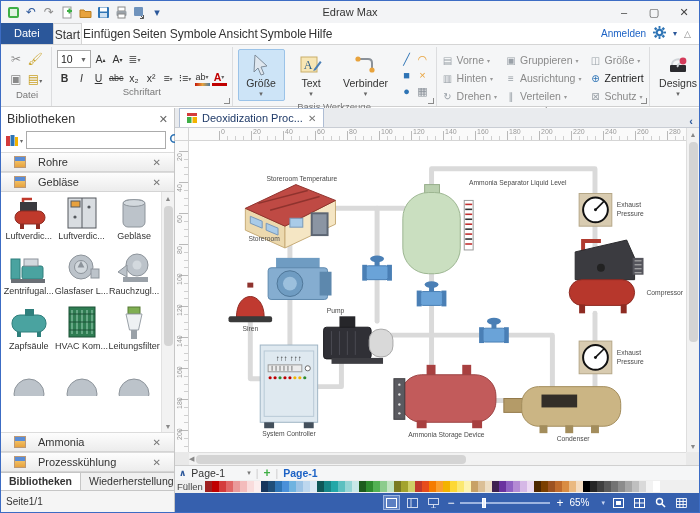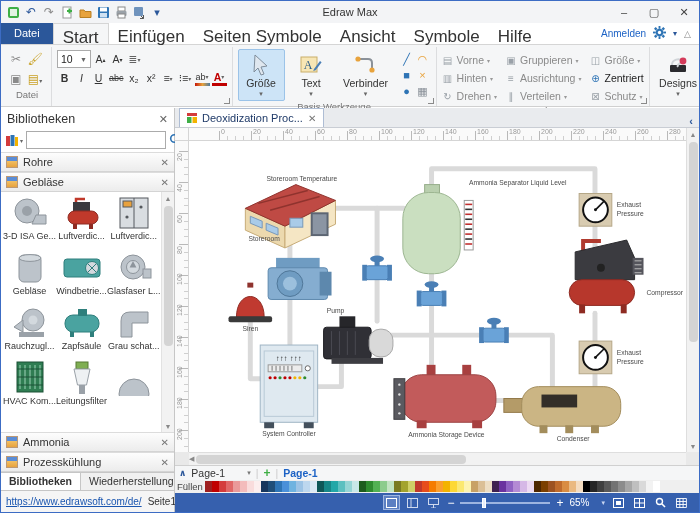--- a/index.html
+++ b/index.html
@@ -12,21 +12,21 @@
   .qat{display:flex;align-items:center;gap:4px;padding-left:5px}
   .qat .qi{width:14px;height:14px;display:flex;align-items:center;justify-content:center;font-size:11px}
   .qat .glyph{color:#2b579a;font-size:12px;line-height:1}
   .qat .glyph.gray{color:#8a8a8a}
   .win-title{position:absolute;left:50%;transform:translateX(-50%);font-size:11px;color:#333}
   .win-controls{margin-left:auto;display:flex;height:100%}
   .win-btn{width:30px;display:flex;align-items:center;justify-content:center;font-size:11px;color:#444}
   
   .menubar{height:22px;background:#fff;display:flex;align-items:stretch;border-bottom:1px solid #d5d5d5}
   .mtab-file{background:#2b579a;color:#fff;padding:4px 13px;font-size:11px}
-  .mtab{padding:4px 9px;font-size:17px;color:#333}
+  .mtab{padding:4px 1px;font-size:12px;color:#333}
   .mtab.active{background:#f5f6f7;border:1px solid #d5d5d5;border-bottom:none}
   .menubar-right{margin-left:auto;display:flex;align-items:center;gap:7px;padding-right:8px}
   .signin{color:#1c62c5;font-size:10px}
   .mb-caret{color:#2b579a;font-size:8px}
   .mb-chev{color:#888;font-size:9px}
   
   .ribbon{height:62px;background:#f5f6f7;border-bottom:1px solid #d0d0d0;display:flex;padding:2px 0 0 2px}
   .rgroup{display:flex;flex-direction:column;border-right:1px solid #dcdddf;padding:2px 5px 0;position:relative}
   .rg-label{text-align:center;font-size:9.5px;color:#777;padding:0 0 2px}
   .launcher{position:absolute;right:2px;bottom:2px;width:6px;height:6px;border-right:1.5px solid #8a8a8a;border-bottom:1.5px solid #8a8a8a}
@@ -56,21 +56,21 @@
   .acaret{font-size:6px;color:#999}
   
   .main{position:absolute;top:107px;left:0;right:0;bottom:0;display:flex}
   
   .sidebar{width:174px;border-right:1px solid #c6c6c6;display:flex;flex-direction:column;background:#fff}
   .p-header{height:22px;display:flex;align-items:center;padding:0 6px;font-size:12.5px;color:#333}
   .p-close{margin-left:auto;color:#666;font-size:11px}
   .search-row{display:flex;align-items:center;gap:3px;padding:1px 4px 3px}
   .libsel{width:20px;height:18px;display:flex;align-items:center;gap:1px;justify-content:center}
   .search-input{flex:1;height:18px;border:1px solid #ababab;background:#fff;font-size:10px;padding:0 3px;color:#333}
-  .cat{height:20px;background:linear-gradient(#fdfdfd,#ececec);border-top:1px solid #dcdcdc;border-bottom:1px solid #d4d4d4;display:flex;align-items:center;gap:5px;padding:0 5px;font-size:11px;color:#333}
+  .cat{height:20px;background:linear-gradient(#fdfdfd,#ececec);border-top:1px solid #dcdcdc;border-bottom:1px solid #d4d4d4;display:flex;align-items:center;gap:12px;padding:0 13px;font-size:11px;color:#333}
   .cat .x{margin-left:auto;color:#777;font-size:10px}
   .cat-ic{width:12px;height:12px;background:linear-gradient(#f7d27e,#e8a33d);border:1px solid #b97;position:relative}
   .cat-ic:before{content:"";position:absolute;left:0;top:0;right:0;height:4px;background:#5b8dd6}
   .lib-wrap{flex:1;overflow:hidden;position:relative}
   .lib-grid{display:grid;grid-template-columns:repeat(3,1fr);padding:3px 14px 0 2px}
   .lib-item{height:55px;display:flex;flex-direction:column;align-items:center;justify-content:flex-start}
   .lib-ic{width:46px;height:36px}
   .lib-ic svg{width:100%;height:100%}
   .lib-lbl{font-size:9px;color:#333;white-space:nowrap;overflow:hidden;max-width:54px}
   .lib-scroll{position:absolute;top:0;right:0;bottom:0;width:13px;background:#f2f2f2;border-left:1px solid #e2e2e2;display:flex;flex-direction:column;align-items:center}
@@ -245,20 +245,21 @@
           <span class="fbtn u">U</span>
           <span class="fbtn strike">abc</span>
           <span class="fbtn">x₂</span>
           <span class="fbtn">x²</span>
           <span class="fbtn">≡<span class="caret">▾</span></span>
           <span class="fbtn">⁝≡<span class="caret">▾</span></span>
           <span class="fbtn hl">ab<span class="caret">▾</span></span>
           <span class="fbtn fc">A<span class="caret" style="color:#666">▾</span></span>
         </div>
       </div>
+      <div class="rg-label">Schriftart</div>
       <span class="launcher"></span>
     </div>
 
     <div class="rgroup">
       <div class="tools-row">
         <div class="bigbtn active">
           <span class="bico">
             <svg width="20" height="22" viewBox="0 0 20 22">
                 <path d="M4,1 L16,12 L10,13 L13,20 L10,21 L7,14 L3,18 Z" fill="#dfe7ef" stroke="#7f8d9b"></path>
               </svg>
@@ -400,28 +401,20 @@
       </div>
       <div class="cat">
         <span class="cat-ic"></span>
         <span>Gebläse</span>
         <span class="x">✕</span>
       </div>
       <div class="lib-wrap">
         <div id="lib-grid" class="lib-grid">
             <div class="lib-item">
               <div class="lib-ic"><svg viewBox="0 0 46 36">
-                  <circle cx="20" cy="16" r="12" fill="#bcc3ca" stroke="#8d949b"></circle>
-                  <circle cx="20" cy="16" r="5" fill="#9aa1a8"></circle>
-                  <path d="M29,20 h10 v9 h-14 z" fill="#bcc3ca" stroke="#8d949b"></path>
-                </svg></div>
-              <div class="lib-lbl">3-D ISA Ge...</div>
-            </div>
-            <div class="lib-item">
-              <div class="lib-ic"><svg viewBox="0 0 46 36">
                   <path d="M17,8 v-4 h9" stroke="#c0392b" stroke-width="2.5" fill="none"></path>
                   <rect x="14" y="7" width="17" height="11" fill="#3a3a3f"></rect>
                   <rect x="9" y="16" width="30" height="13" rx="6.5" fill="#c0392b" stroke="#8e2b22"></rect>
                   <rect x="14" y="29" width="4" height="5" fill="#8e2b22"></rect>
                   <rect x="30" y="29" width="4" height="5" fill="#8e2b22"></rect>
                 </svg></div>
               <div class="lib-lbl">Luftverdic...</div>
             </div>
             <div class="lib-item">
               <div class="lib-ic"><svg viewBox="0 0 46 36">
@@ -435,25 +428,26 @@
             </div>
             <div class="lib-item">
               <div class="lib-ic"><svg viewBox="0 0 46 36">
                   <rect x="12" y="5" width="22" height="27" rx="5" fill="#bcc3ca" stroke="#8d949b"></rect>
                   <ellipse cx="23" cy="8" rx="11" ry="3.4" fill="#d3d9de" stroke="#8d949b"></ellipse>
                 </svg></div>
               <div class="lib-lbl">Gebläse</div>
             </div>
             <div class="lib-item">
               <div class="lib-ic"><svg viewBox="0 0 46 36">
-                  <rect x="5" y="9" width="36" height="18" rx="3" fill="#4aa3a0" stroke="#2f7f7c"></rect>
-                  <circle cx="33" cy="18" r="6.5" fill="#d3d9de" stroke="#2f7f7c"></circle>
-                  <path d="M29,14 l8,8 m0,-8 l-8,8" stroke="#2f7f7c"></path>
-                </svg></div>
-              <div class="lib-lbl">Windbetrie...</div>
+                  <rect x="5" y="9" width="9" height="20" fill="#4aa3a0" stroke="#2f7f7c"></rect>
+                  <rect x="16" y="16" width="21" height="13" rx="2" fill="#4aa3a0" stroke="#2f7f7c"></rect>
+                  <rect x="18" y="9" width="14" height="7" fill="#d3d9de" stroke="#8d949b"></rect>
+                  <rect x="5" y="29" width="34" height="4" fill="#6b7076"></rect>
+                </svg></div>
+              <div class="lib-lbl">Zentrifugal...</div>
             </div>
             <div class="lib-item">
               <div class="lib-ic"><svg viewBox="0 0 46 36">
                   <circle cx="22" cy="17" r="12" fill="#bcc3ca" stroke="#8d949b"></circle>
                   <circle cx="22" cy="17" r="6.5" fill="#d3d9de" stroke="#8d949b"></circle>
                   <path d="M22,11 l3.4,6.5 h-6.8 z" fill="#8d949b"></path>
                   <rect x="32" y="19" width="8" height="9" fill="#bcc3ca" stroke="#8d949b"></rect>
                 </svg></div>
               <div class="lib-lbl">Glasfaser L...</div>
             </div>
@@ -467,26 +461,20 @@
               <div class="lib-lbl">Rauchzugl...</div>
             </div>
             <div class="lib-item">
               <div class="lib-ic"><svg viewBox="0 0 46 36">
                   <rect x="6" y="10" width="34" height="17" rx="8" fill="#4aa3a0" stroke="#2f7f7c"></rect>
                   <rect x="19" y="4" width="9" height="7" fill="#2f7f7c"></rect>
                   <rect x="11" y="27" width="4" height="5" fill="#2f7f7c"></rect>
                   <rect x="31" y="27" width="4" height="5" fill="#2f7f7c"></rect>
                 </svg></div>
               <div class="lib-lbl">Zapfsäule</div>
-            </div>
-            <div class="lib-item">
-              <div class="lib-ic"><svg viewBox="0 0 46 36">
-                  <path d="M10,32 v-16 q0,-9 9,-9 h18 v11 h-16 v14 z" fill="#bcc3ca" stroke="#8d949b"></path>
-                </svg></div>
-              <div class="lib-lbl">Grau schat...</div>
             </div>
             <div class="lib-item">
               <div class="lib-ic"><svg viewBox="0 0 46 36">
                   <rect x="10" y="2" width="26" height="30" fill="#2f7d52" stroke="#1d5236"></rect>
                   <g stroke="#9fd4b8">
                     <line x1="13" y1="5" x2="13" y2="29"></line>
                     <line x1="18" y1="5" x2="18" y2="29"></line>
                     <line x1="23" y1="5" x2="23" y2="29"></line>
                     <line x1="28" y1="5" x2="28" y2="29"></line>
                     <line x1="33" y1="5" x2="33" y2="29"></line>
@@ -541,21 +529,20 @@
       <div class="cat">
         <span class="cat-ic"></span>
         <span>Prozesskühlung</span>
         <span class="x">✕</span>
       </div>
       <div class="panel-tabs" id="panel-tabs">
           <div class="ptab active">Bibliotheken</div>
           <div class="ptab">Wiederherstellung</div>
         </div>
       <div class="side-footer">
-        <span class="url">https://www.edrawsoft.com/de/</span>
         <span class="pginfo">Seite1/1</span>
       </div>
     </div>
 
     <div class="work">
       <div class="doc-tabs">
         <div class="doc-tab">
           <svg width="10" height="10" viewBox="0 0 10 10">
               <rect x="0" y="0" width="10" height="3" fill="#d43b3b"></rect>
               <rect x="0" y="4" width="4.5" height="6" fill="#3faf46"></rect>

